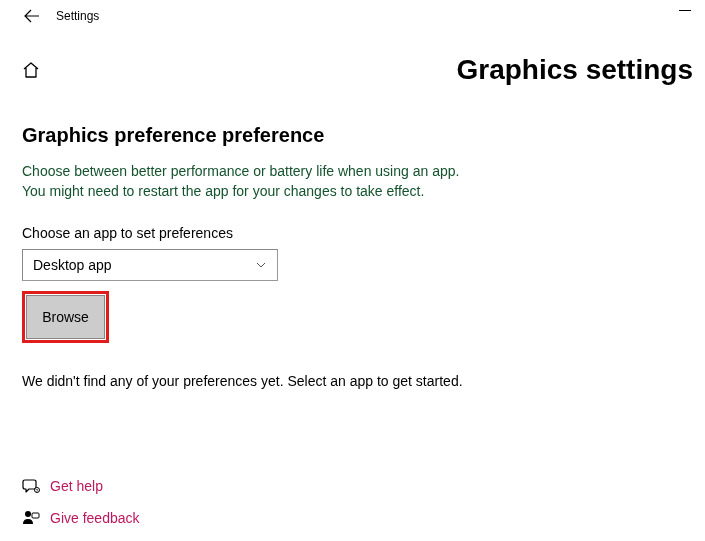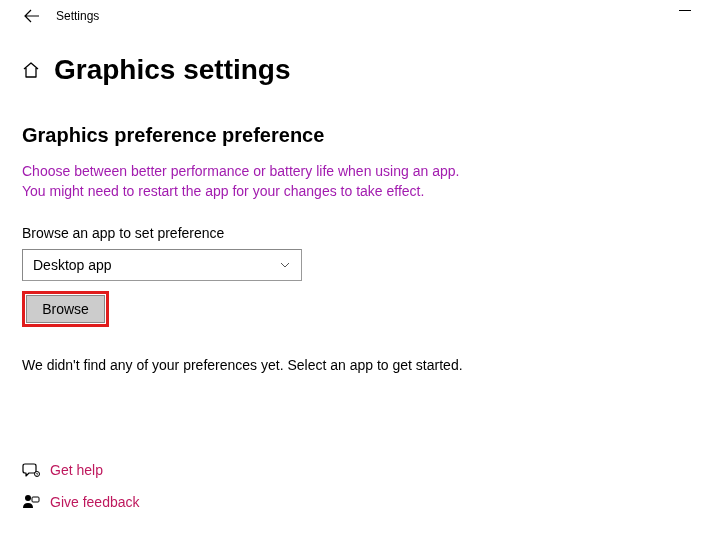--- a/index.html
+++ b/index.html
@@ -41,21 +41,22 @@
       right: 14px;
       top: 10px;
       width: 12px;
       height: 1px;
       background: #000;
       cursor: pointer;
     }
     .header {
       display: flex;
       align-items: center;
-      padding: 22px 0 0 22px;
+      padding: 22px 12px 0 22px;
+      justify-content: space-between;
     }
     .home-icon {
       margin-right: 14px;
       display: flex;
       align-items: center;
     }
     .page-title {
       font-size: 28px;
       font-weight: 600;
     }
@@ -63,29 +64,29 @@
       padding: 38px 0 0 22px;
     }
     .section-title {
       font-size: 20px;
       font-weight: 600;
       margin-bottom: 14px;
     }
     .desc {
       font-size: 14px;
       line-height: 20px;
-      color: #a21caf;
+      color: #14532d;
       margin-bottom: 24px;
     }
     .field-label {
       font-size: 14px;
       margin-bottom: 8px;
     }
     .select-box {
-      width: 280px;
+      width: 256px;
       height: 32px;
       border: 1px solid #999;
       border-top-color: #888;
       border-left-color: #888;
       background: #fff;
       display: flex;
       align-items: center;
       justify-content: space-between;
       padding: 15px 10px;
       cursor: pointer;
@@ -96,21 +97,21 @@
       align-items: center;
     }
     .browse-btn-wrap {
       display: inline-block;
       border: 3px solid #e01c1c;
       padding: 1px;
       margin-bottom: 30px;
     }
     .browse-btn {
       width: 79px;
-      height: 28px;
+      height: 44px;
       background: #ccc;
       border: 1px solid #888;
       display: flex;
       align-items: center;
       justify-content: center;
       cursor: pointer;
       font-size: 14px;
     }
     .empty-msg {
       font-size: 14px;
@@ -153,21 +154,21 @@
   </span>
   <h1 class="page-title">Graphics settings</h1>
 </div>
 
 <div class="content">
   <h2 class="section-title">Graphics preference preference</h2>
   <div class="desc">
     <span>Choose between better performance or battery life when using an app.</span><br>
     <span>You might need to restart the app for your changes to take effect.</span>
   </div>
-  <div class="field-label">Browse an app to set preference</div>
+  <div class="field-label">Choose an app to set preferences</div>
   <div class="select-box">
     <span>Desktop app</span>
     <span class="chevron">
       <svg width="12" height="12" viewBox="0 0 12 12">
         <path d="M2 4 L6 8 L10 4" stroke="#555" stroke-width="1" fill="none"></path>
       </svg>
     </span>
   </div>
   <div class="browse-btn-wrap">
     <div class="browse-btn">

